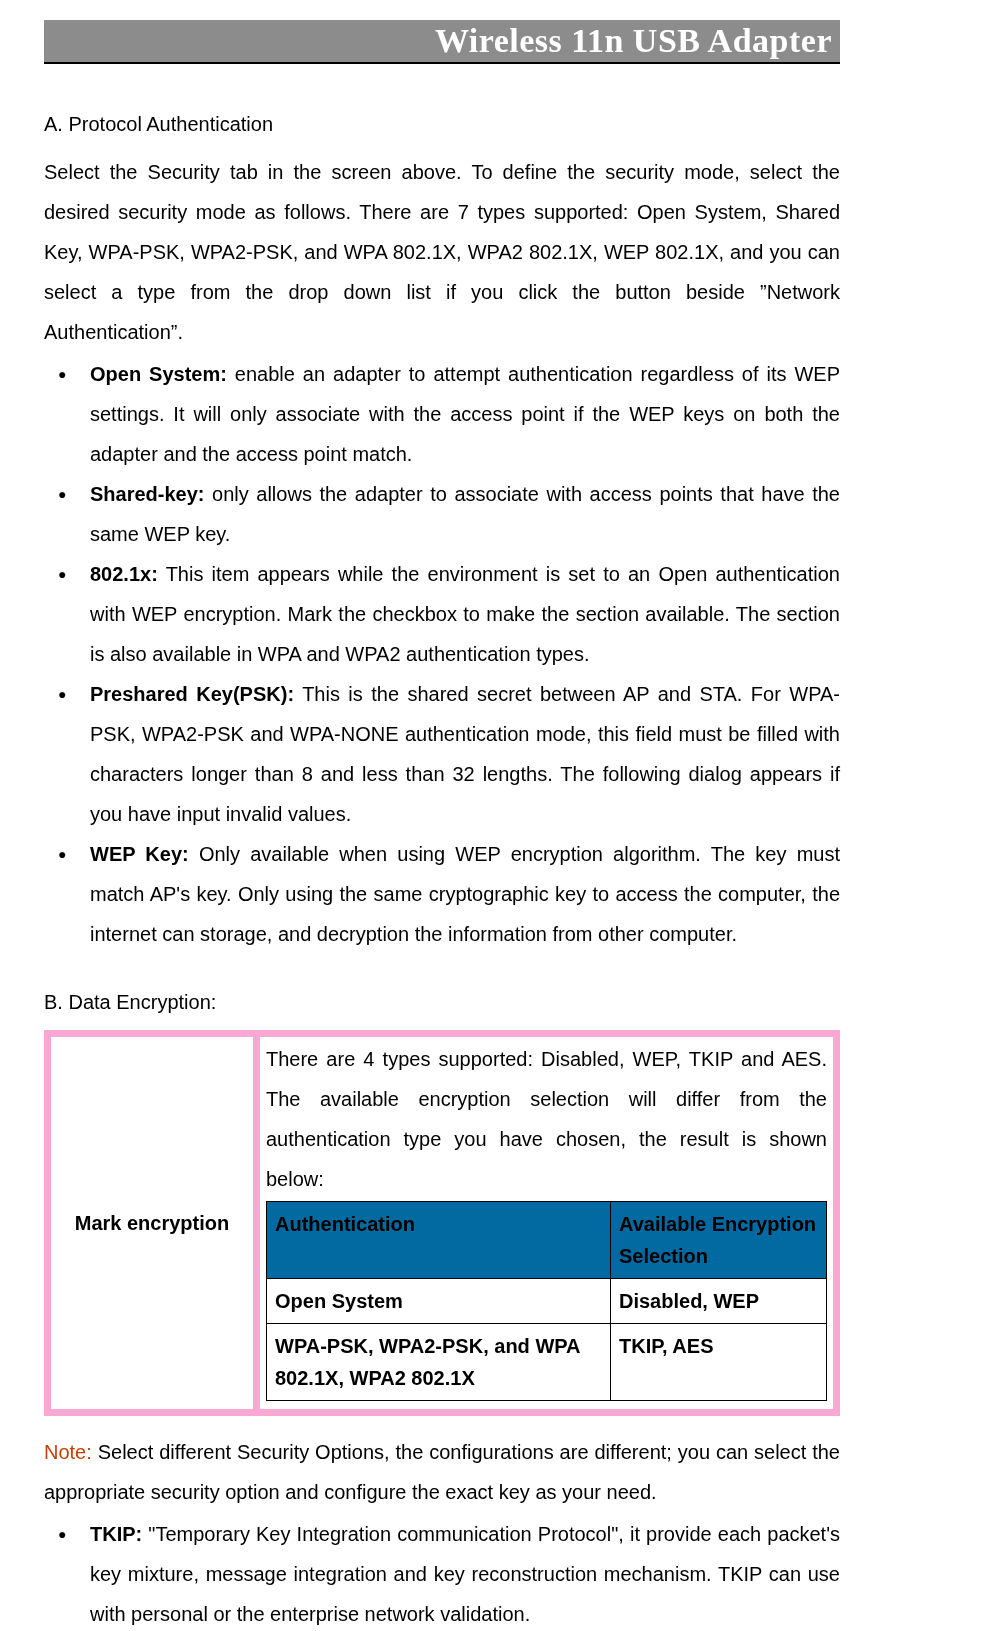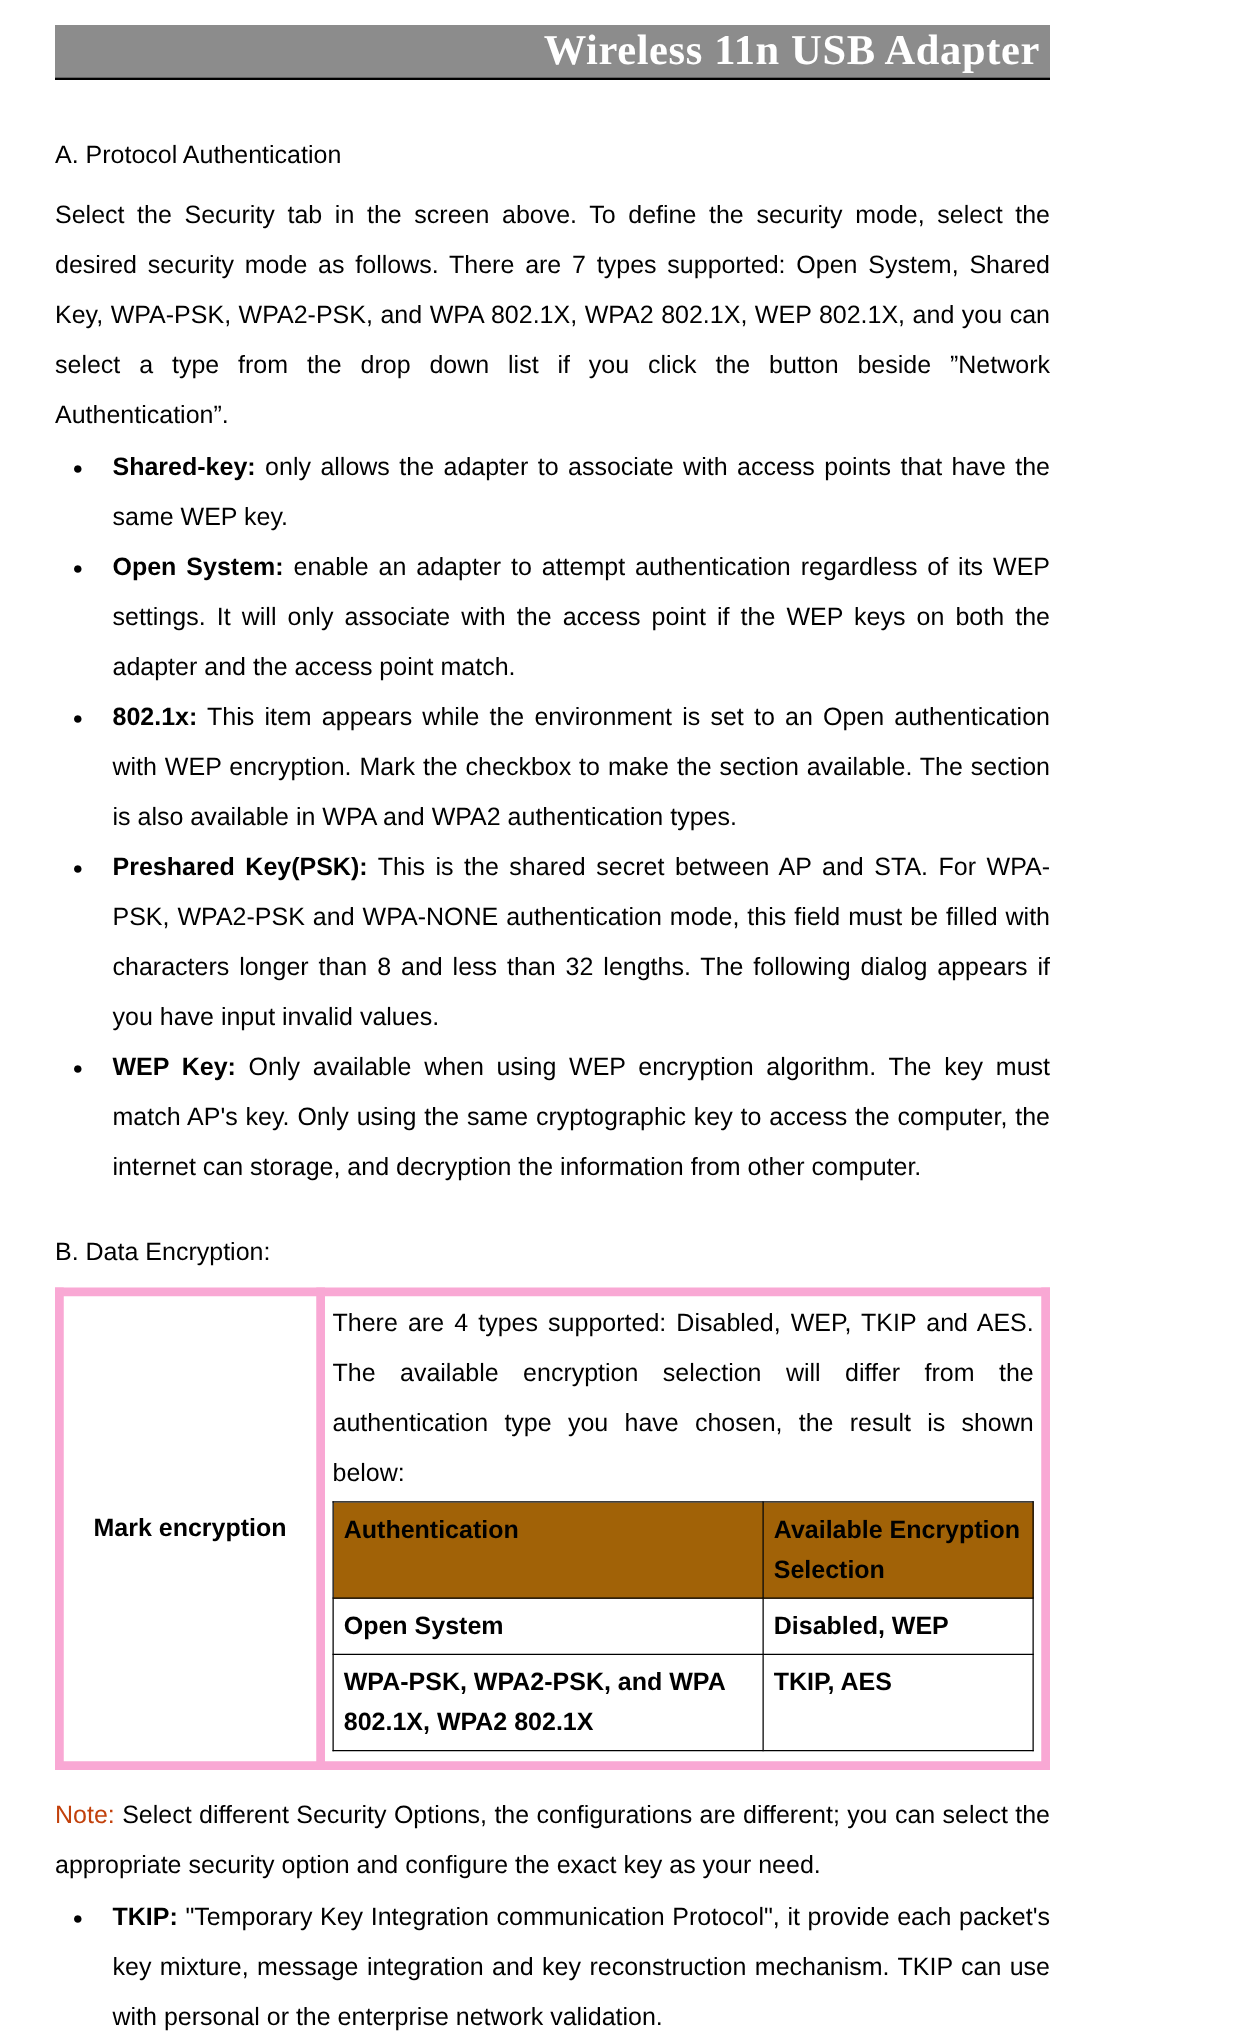--- a/index.html
+++ b/index.html
@@ -93,21 +93,21 @@
   .inner-table th, .inner-table td {
     border: 1px solid #000;
     font-size: 20px;
     padding: 6px 8px;
     text-align: left;
     line-height: 1.6;
     vertical-align: top;
     font-weight: bold;
   }
   .inner-table th {
-    background: #a16207;
+    background: #0369a1;
     font-weight: bold;
   }
   .page-num {
     position: absolute;
     bottom: 24px;
     right: 60px;
     font-size: 11px;
     font-family: "Times New Roman", Times, serif;
   }
   .spacer { height: 18px; }
@@ -116,22 +116,22 @@
 <body>
 
 <div class="page">
   <div class="header-banner">Wireless 11n USB Adapter</div>
   <div class="header-underline"></div>
 
   <p class="section-title">A. Protocol Authentication</p>
   <p>Select the Security tab in the screen above. To define the security mode, select the desired security mode as follows. There are 7 types supported: Open System, Shared Key, WPA-PSK, WPA2-PSK, and WPA 802.1X, WPA2 802.1X, WEP 802.1X, and you can select a type from the drop down list if you click the button beside ”Network Authentication”.</p>
 
   <ul class="bullets">
+    <li><span class="bold">Open System:</span><span> enable an adapter to attempt authentication regardless of its WEP settings. It will only associate with the access point if the WEP keys on both the adapter and the access point match.</span></li>
     <li><span class="bold">Shared-key:</span><span> only allows the adapter to associate with access points that have the same WEP key.</span></li>
-    <li><span class="bold">Open System:</span><span> enable an adapter to attempt authentication regardless of its WEP settings. It will only associate with the access point if the WEP keys on both the adapter and the access point match.</span></li>
     <li><span class="bold">802.1x:</span><span> This item appears while the environment is set to an Open authentication with WEP encryption. Mark the checkbox to make the section available. The section is also available in WPA and WPA2 authentication types.</span></li>
     <li><span class="bold">Preshared Key(PSK):</span><span> This is the shared secret between AP and STA. For WPA-PSK, WPA2-PSK and WPA-NONE authentication mode, this field must be filled with characters longer than 8 and less than 32 lengths. The following dialog appears if you have input invalid values.</span></li>
     <li><span class="bold">WEP Key:</span><span> Only available when using WEP encryption algorithm. The key must match AP's key. Only using the same cryptographic key to access the computer, the internet can storage, and decryption the information from other computer.</span></li>
   </ul>
 
   <div class="spacer"></div>
 
   <p class="section-title">B. Data Encryption:</p>
 
   <table class="outer-table">

